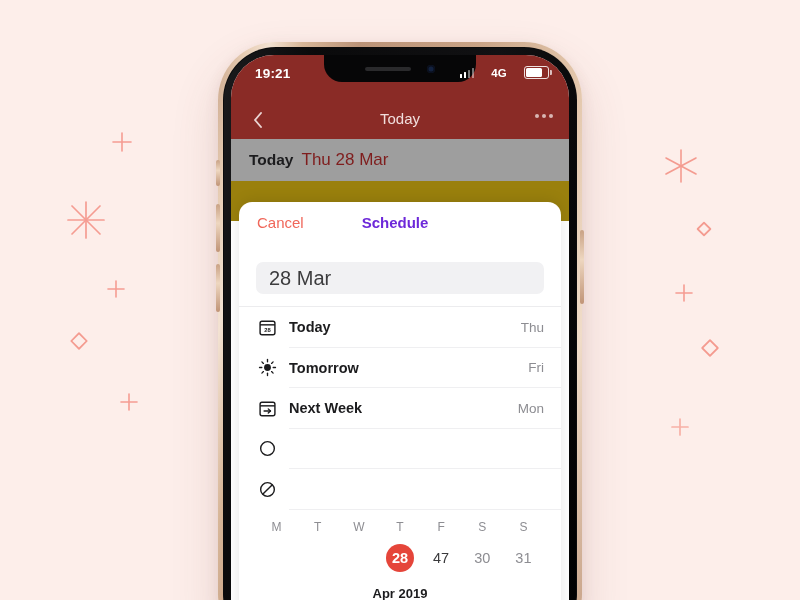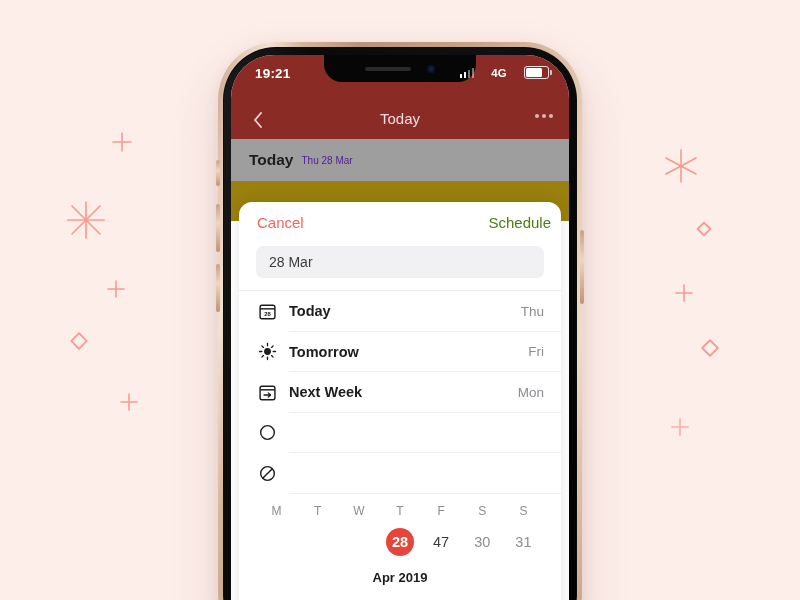--- a/index.html
+++ b/index.html
@@ -96,44 +96,44 @@
   }
   .nav-more i{width:4px;height:4px;border-radius:50%;background:#d8b6b3;display:block;}
 
   
   .app-body{position:absolute;left:0;top:84px;width:100%;bottom:0;background:#fff;z-index:1;}
   .section-head{
     height:42px;background:#9e9e9e;display:flex;align-items:center;
     padding:0 18px;gap:8px;
   }
   .section-head .sh-title{font-size:15.5px;font-weight:700;color:#1c1c1e;}
-  .section-head .sh-sub{font-size:10px;color:#4c1d95;}
+  .section-head .sh-sub{font-size:17px;color:#7f1d1d;}
   .olive-band{height:40px;background:#9a800d;}
   .rest{background:#fff;height:100%;}
 
   
   .sheet{
     position:absolute;left:8px;right:8px;top:147px;bottom:-40px;
     background:#fff;border-radius:13px 13px 0 0;
     box-shadow:0 -2px 14px rgba(0,0,0,0.10);
     z-index:10;overflow:hidden;
   }
-  .sheet-head{position:relative;height:44px;}
+  .sheet-head{position:relative;height:60px;}
   .sheet-cancel{
     position:absolute;left:18px;top:12px;font-size:15px;color:#f0675a;
   }
   .sheet-title{
-    position:absolute;left:0;right:0;top:12px;text-align:right;
-    font-size:15px;font-weight:400;color:#4d7c0f;
+    position:absolute;left:0;right:0;top:12px;text-align:center;
+    font-size:15px;font-weight:700;color:#6d28d9;
     padding-right:10px;
   }
   .date-input{
     margin:0 17px 12px 17px;height:32px;background:#f1f1f3;border-radius:7px;
     display:flex;align-items:center;padding:0 13px;
-    font-size:14px;color:#3c3c3e;
+    font-size:20px;color:#3c3c3e;
   }
   .sep{height:1px;background:#ececee;margin:0;}
 
   .opt-list{padding:0;}
   .opt{
     position:relative;display:flex;align-items:center;height:40.5px;
     padding:0 17px;
   }
   .opt .ic{width:22px;height:22px;margin-right:11px;display:flex;align-items:center;justify-content:center;flex:0 0 22px;}
   .opt .lbl{font-size:14.5px;font-weight:700;color:#1c1c1e;flex:1;}

